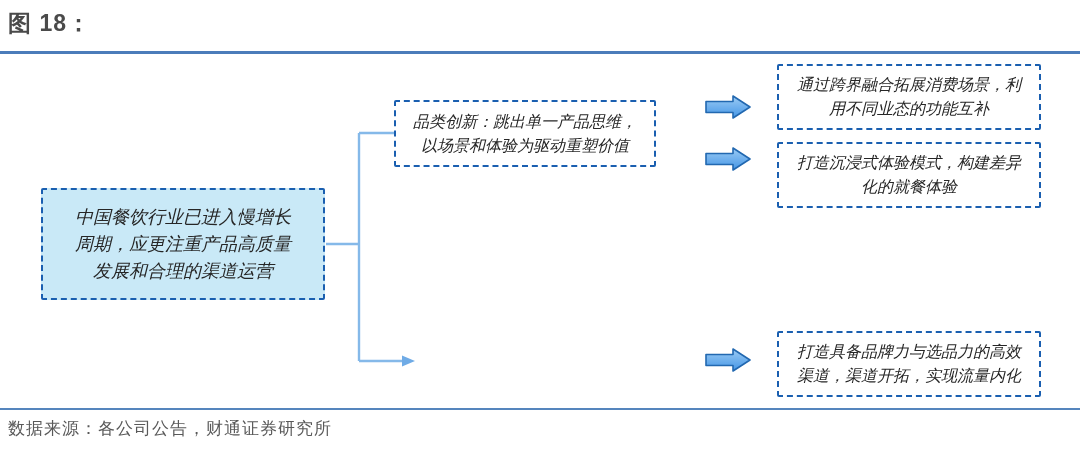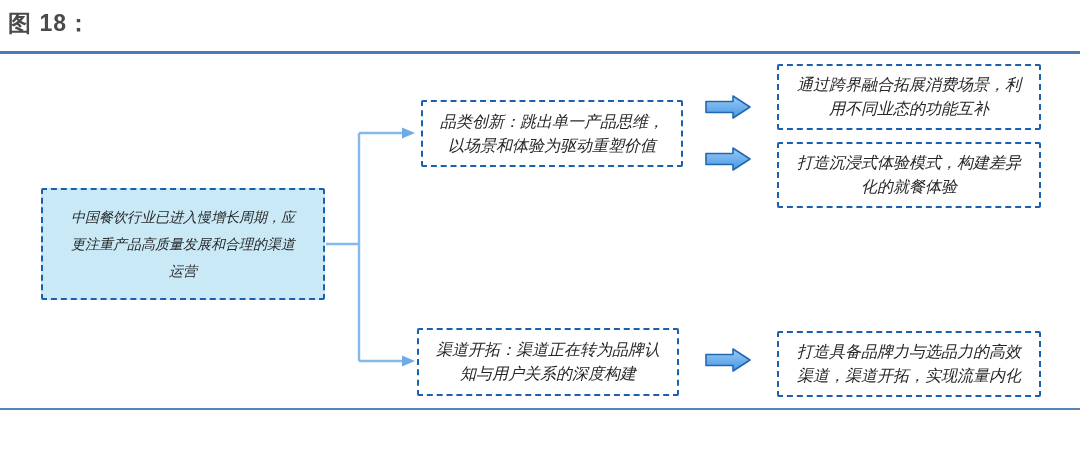--- a/index.html
+++ b/index.html
@@ -44,24 +44,24 @@
     font-family: "Liberation Serif", "DejaVu Serif", serif;
     font-style: italic;
     color: #262626;
     line-height: 24px;
     font-size: 16px;
   }
   .dbox .txt { width: 100%; }
   .root-box {
     left: 41px; top: 188px; width: 284px; height: 112px;
     background: #c9e9f7;
-    font-size: 14px; line-height: 27px;
+    font-size: 18px; line-height: 27px;
     padding: 0 26px;
   }
-  .branch-top    { left: 421px; top: 100px; width: 262px; height: 67px; padding: 0 15px; }
+  .branch-top    { left: 394px; top: 100px; width: 262px; height: 67px; padding: 0 15px; }
   .branch-bottom { left: 417px; top: 328px; width: 262px; height: 68px; padding: 0 15px; }
   .outcome-1 { left: 777px; top:  64px; width: 264px; height: 66px; padding: 0 16px; align-items: center; }
   .outcome-2 { left: 777px; top: 142px; width: 264px; height: 66px; padding: 0 16px; }
   .outcome-3 { left: 777px; top: 331px; width: 264px; height: 66px; padding: 0 16px; }
 
   
   .overlay {
     position: absolute; left: 0; top: 0;
     width: 1080px; height: 454px;
     pointer-events: none;
@@ -114,31 +114,29 @@
   </svg>
 
   <div class="dbox root-box">
     <span class="txt">中国餐饮行业已进入慢增长周期，应更注重产品高质量发展和合理的渠道运营</span>
   </div>
 
   <div class="dbox branch-top">
     <span class="txt">品类创新：跳出单一产品思维，以场景和体验为驱动重塑价值</span>
   </div>
 
-  <div class="dbox branch-bottom">
-    <span class="txt">渠道开拓：渠道正在转为品牌认知与用户关系的深度构建</span>
-  </div>
 
   <div class="dbox outcome-1">
     <span class="txt">通过跨界融合拓展消费场景，利用不同业态的功能互补</span>
   </div>
 
   <div class="dbox outcome-2">
     <span class="txt">打造沉浸式体验模式，构建差异化的就餐体验</span>
   </div>
 
   <div class="dbox outcome-3">
     <span class="txt">打造具备品牌力与选品力的高效渠道，渠道开拓，实现流量内化</span>
   </div>
 
   <div class="footer-rule"></div>
+  <div class="source-line">数据来源：各公司公告，财通证券研究所</div>
 
 </div>
 
 </body></html>

